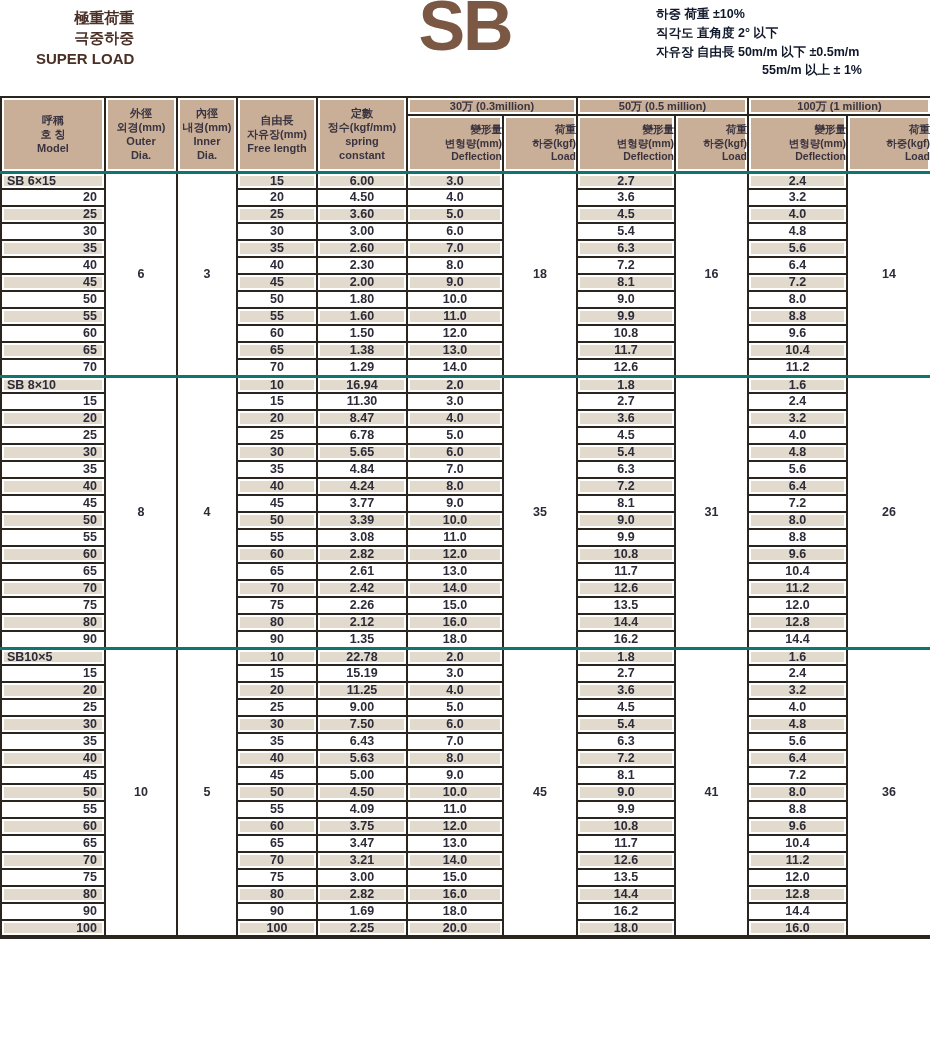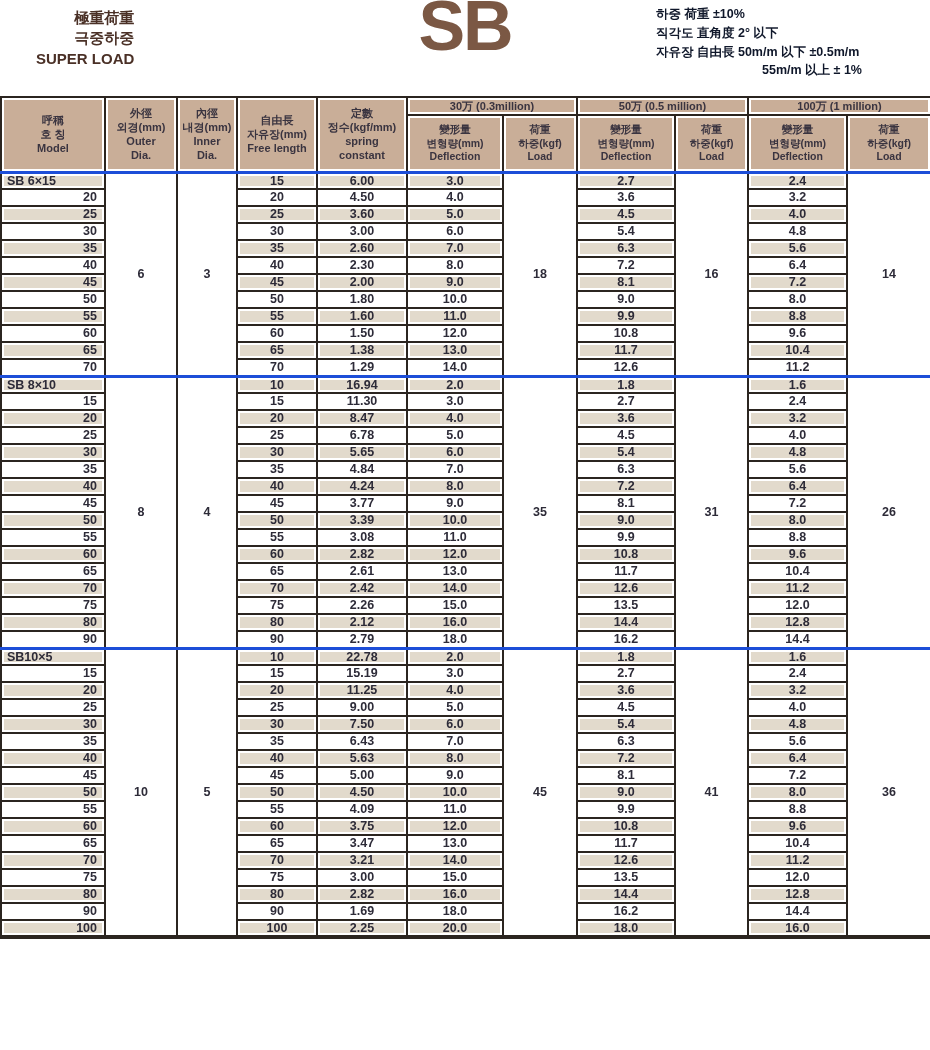--- a/index.html
+++ b/index.html
@@ -35,35 +35,35 @@
   }
   th, td { border:2px solid #2b2520; }
   thead th {
     background:#c9ae98;
     box-shadow: inset 0 0 0 2px #ffffff;
     font-size:10.5px; font-weight:700; color:#3a3440;
     text-align:center; vertical-align:middle;
     white-space:pre-line; line-height:1.28; padding:2px 0;
   }
   thead tr.group-row th { height:16px; font-size:11px; padding:1px 0; }
-  thead tr.sub-row th { height:57px; }
+  thead tr.sub-row th { height:57px;text-align:right; }
   tbody td {
     background:#ffffff;
     font-size:12.5px; font-weight:700; color:#2d2b38;
     text-align:center; vertical-align:middle;
     height:17px; line-height:1; padding:0;
   }
   tbody td.shaded {
     background:#e2dacc;
     box-shadow: inset 0 0 0 2px #ffffff;
   }
   tbody td.model { text-align:right; padding-right:7px; }
   tbody td.model-first { text-align:left; padding-left:5px; }
   tbody td.merged { background:#ffffff; }
-  tbody tr.section-start td { border-top:3px solid #1d4ed8; }
+  tbody tr.section-start td { border-top:3px solid #0f766e; }
 </style>
 </head>
 <body>
 
 <div class="topbar">
   <div class="brand">極重荷重
 극중하중
 SUPER LOAD</div>
   <div class="logo">SB</div>
   <div class="notes">
@@ -356,21 +356,21 @@
         <td class="model shaded">80</td>
         <td class="num shaded">80</td>
         <td class="num shaded">2.12</td>
         <td class="num shaded">16.0</td>
         <td class="num shaded">14.4</td>
         <td class="num shaded">12.8</td>
       </tr>
       <tr>
         <td class="model">90</td>
         <td class="num">90</td>
-        <td class="num">2.79</td>
+        <td class="num">1.35</td>
         <td class="num">18.0</td>
         <td class="num">16.2</td>
         <td class="num">14.4</td>
       </tr>
       <tr class="section-start">
         <td class="model model-first shaded">SB10×5</td>
         <td rowspan="17" class="merged">10</td>
         <td rowspan="17" class="merged">5</td>
         <td class="num shaded">10</td>
         <td class="num shaded">22.78</td>

